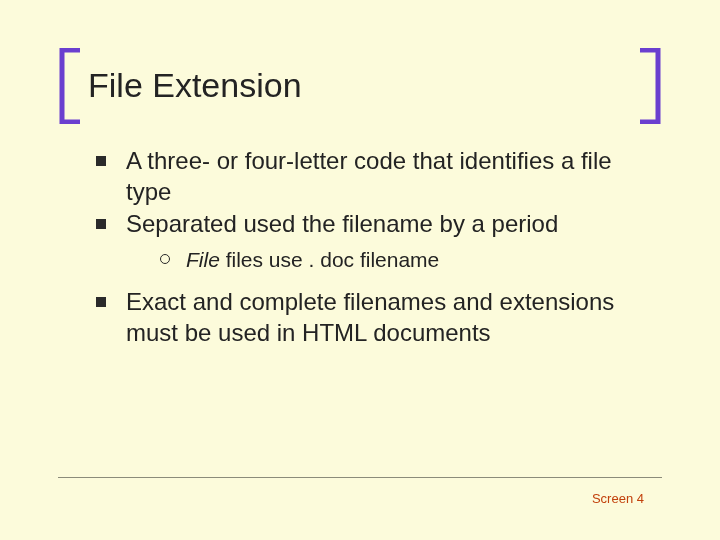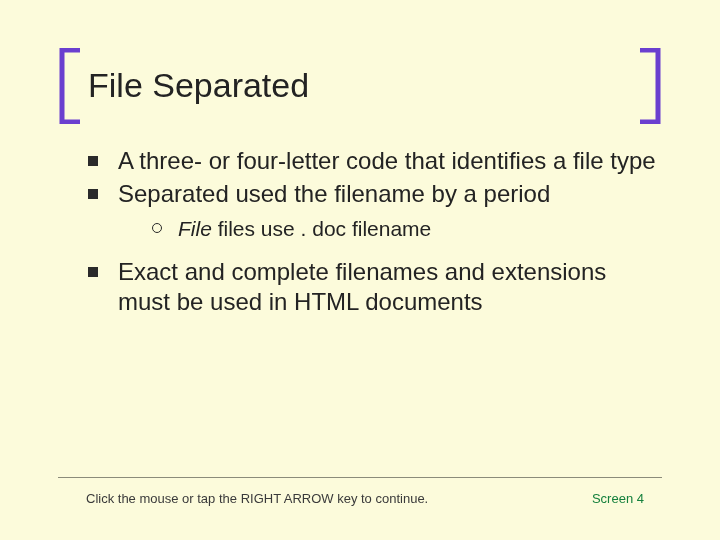--- a/index.html
+++ b/index.html
@@ -45,21 +45,21 @@
   }
 
   
   .content {
     margin-top: 22px;
     padding-left: 26px;
   }
 
   .l1-list {
     list-style: none;
-    margin: 4px;
+    margin: 12px;
     padding: 0;
   }
   .l1-item {
     position: relative;
     padding-left: 30px;
     font-size: 24px;
     line-height: 1.28;
     color: #232323;
     margin-bottom: 2px;
   }
@@ -113,35 +113,35 @@
     left: 86px;
     bottom: 34px;
     font-size: 13px;
     color: #3a3a3a;
   }
   .footer-right {
     position: absolute;
     right: 76px;
     bottom: 34px;
     font-size: 13px;
-    color: #15803d;
+    color: #c2410c;
   }
 </style>
 </head>
 <body>
 
 <div class="slide">
 
   <div class="title-row">
     <span class="bracket-left">
       <svg width="22" height="76" viewBox="0 0 22 76">
         <path d="M 20 2 L 4 2 L 4 74 L 20 74" fill="none" stroke="#6a3fcf" stroke-width="5" stroke-linecap="square"></path>
       </svg>
     </span>
-    <span class="title-text">File Separated</span>
+    <span class="title-text">File Extension</span>
     <span class="bracket-right">
       <svg width="22" height="76" viewBox="0 0 22 76">
         <path d="M 2 2 L 18 2 L 18 74 L 2 74" fill="none" stroke="#6a3fcf" stroke-width="5" stroke-linecap="square"></path>
       </svg>
     </span>
   </div>
 
   <div class="content">
     <ul class="l1-list">
 
@@ -160,16 +160,15 @@
 
       <li class="l1-item">
         <span>Exact and complete filenames and extensions must be used in HTML documents</span>
       </li>
 
     </ul>
   </div>
 
   <div class="footer-rule"></div>
 
-  <div class="footer-left">Click the mouse or tap the RIGHT ARROW key to continue.</div>
   <div class="footer-right">Screen 4</div>
 
 </div>
 
 </body></html>

